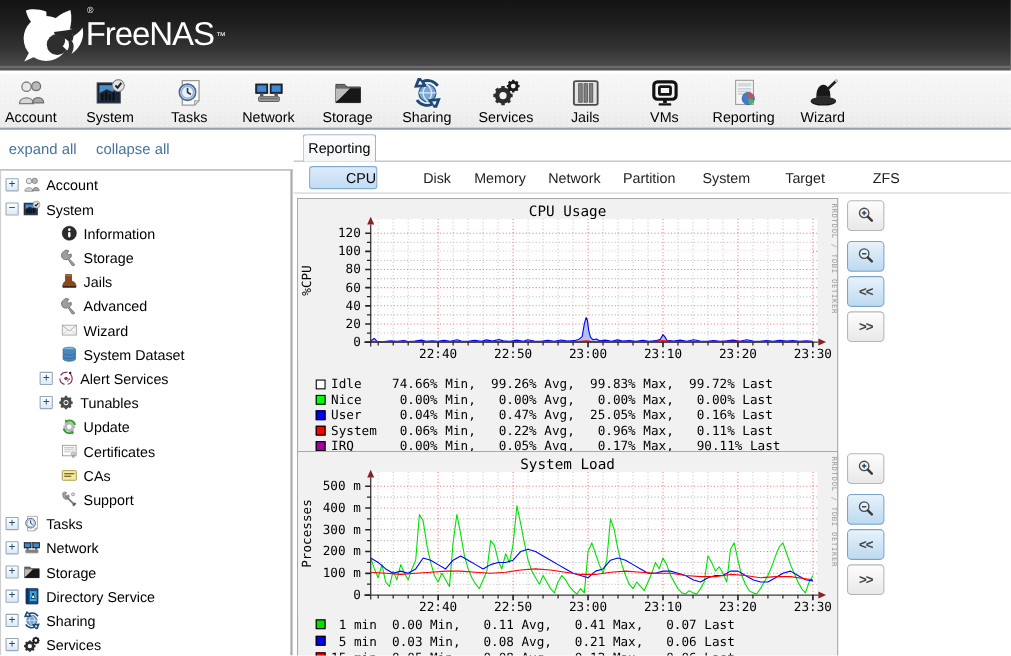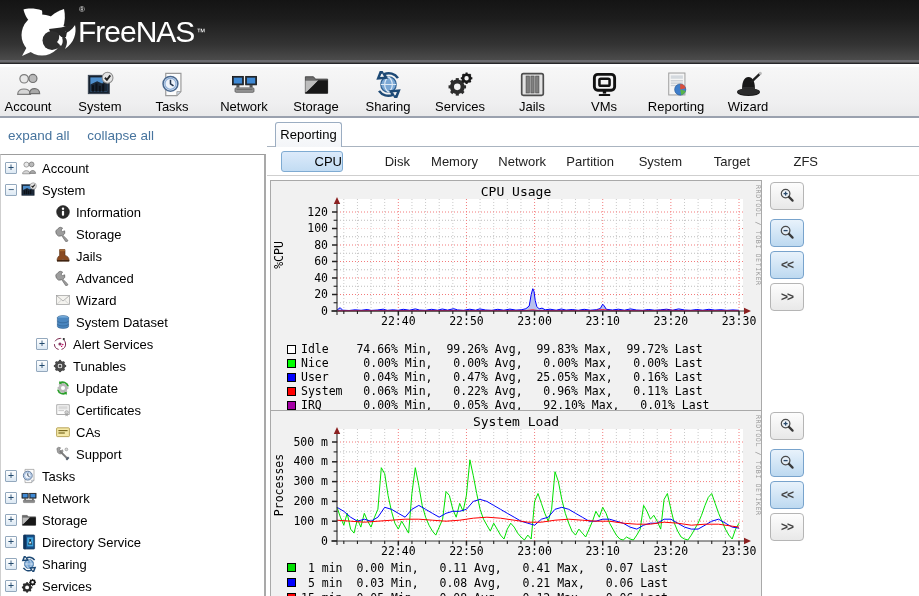--- a/index.html
+++ b/index.html
@@ -641,21 +641,21 @@
       <div class="legend-row" style="height:14px">
         <span class="swatch" style="background:#0000ff"></span>
         <span class="legend-text">User     0.04% Min,   0.47% Avg,  25.05% Max,   0.16% Last</span>
       </div>
       <div class="legend-row" style="height:14px">
         <span class="swatch" style="background:#ff0000"></span>
         <span class="legend-text">System   0.06% Min,   0.22% Avg,   0.96% Max,   0.11% Last</span>
       </div>
       <div class="legend-row" style="height:14px">
         <span class="swatch" style="background:#a400a4"></span>
-        <span class="legend-text">IRQ      0.00% Min,   0.05% Avg,   92.10% Max,   0.01% Last</span>
+        <span class="legend-text">IRQ      0.00% Min,   0.05% Avg,   0.17% Max,   90.11% Last</span>
       </div>
     </div></section>
 <div class="chart-tools" id="tools-0">
     <div class="tool-btn">
       <span><svg width="16" height="16" viewBox="0 0 16 16">
           <circle cx="6.6" cy="6.6" r="4.3" fill="#e9f1f8" fill-opacity="0.7" stroke="#4a4a4a" stroke-width="1.2"></circle>
            <line x1="9.9" y1="9.9" x2="13.6" y2="13.6" stroke="#3a3a3a" stroke-width="2.2" stroke-linecap="round"></line>
            <line x1="4.6" y1="6.6" x2="8.6" y2="6.6" stroke="#2a4a6b" stroke-width="1.3"></line>
           <line x1="6.6" y1="4.6" x2="6.6" y2="8.6" stroke="#2a4a6b" stroke-width="1.3"></line>
         </svg></span>

